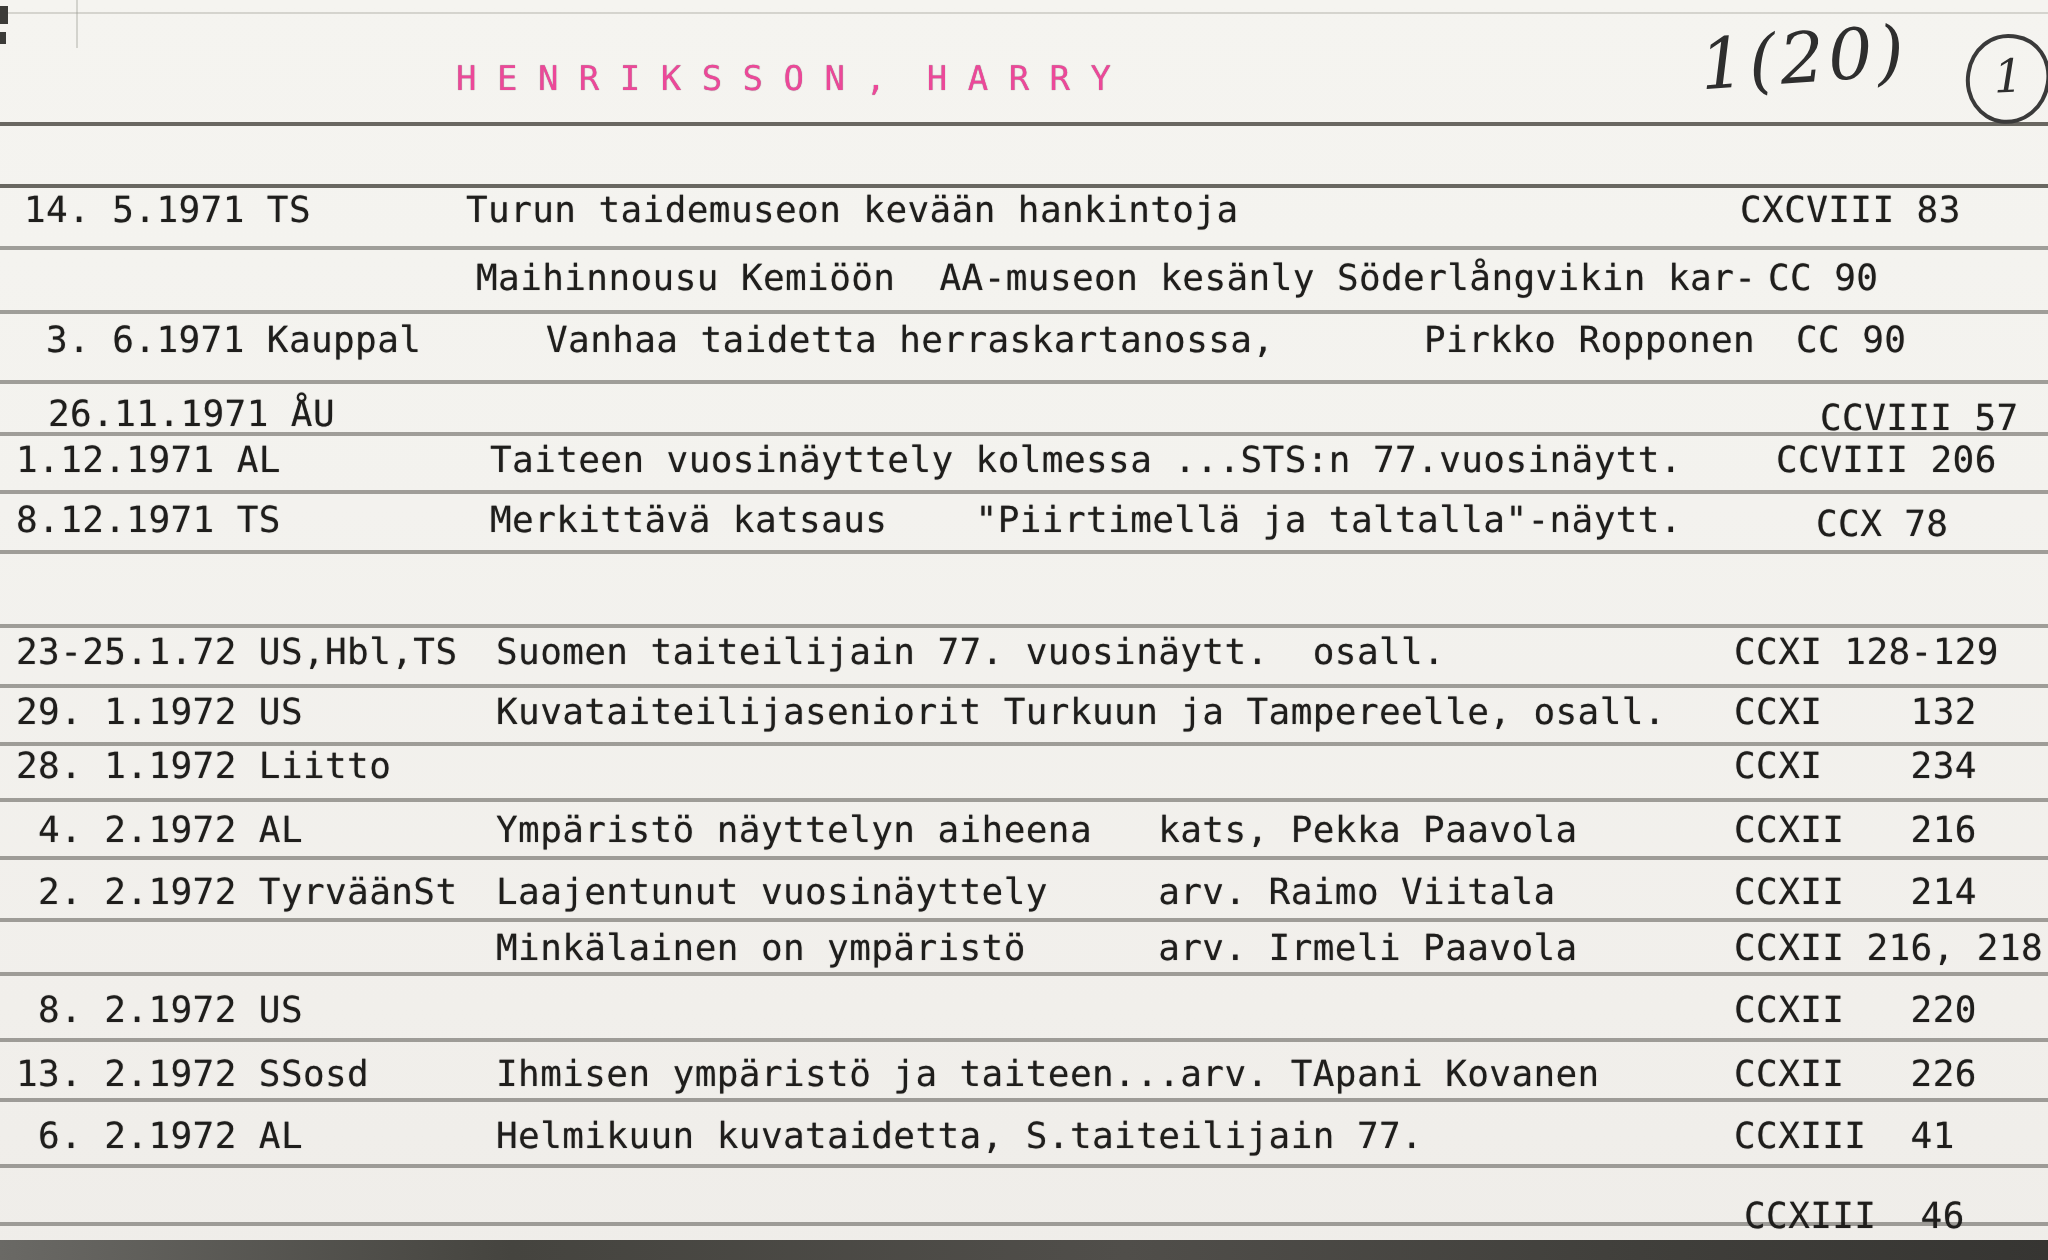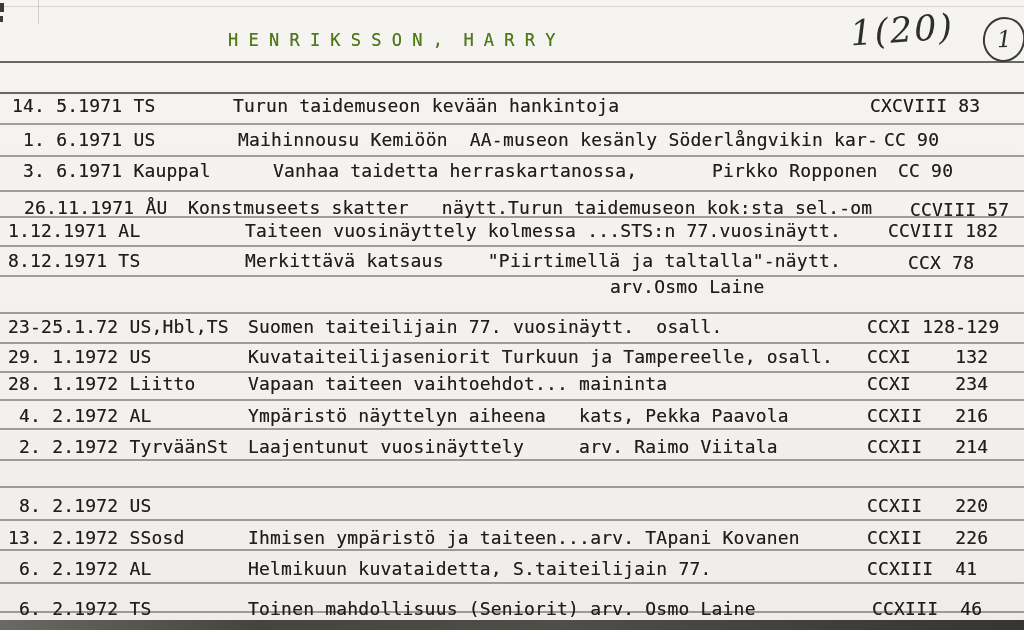--- a/index.html
+++ b/index.html
@@ -14,21 +14,21 @@
   .t{
     position:absolute;
     font-size:18px;line-height:19px;
     white-space:pre;
     color:#1f1e1c;
     text-shadow:0 0 0.5px rgba(20,20,20,0.55);
     letter-spacing:0.2px;
   }
   .header-title{
     position:absolute;left:228px;top:30px;
-    font-size:17px;white-space:pre;color:#4d7c0f;
+    font-size:17px;white-space:pre;color:#ec4899;
     text-shadow:0 0 0.5px rgba(20,20,20,0.5);
   }
   
   .ln{position:absolute;left:0;width:1024px;height:2px;background:rgba(90,88,82,0.55);}
   .ln.dark{background:rgba(80,78,72,0.85);height:2px;}
   .ln.faint{background:rgba(140,138,130,0.30);height:1px;}
   
   .hw-marker{
     position:absolute;left:850px;top:10px;
     font-family:"DejaVu Serif", serif;font-style:italic;
@@ -82,76 +82,72 @@
   <div class="header-title">H E N R I K S S O N ,  H A R R Y</div>
   <div class="hw-marker">1(20)</div>
   <div class="hw-circle">
     <span>1</span>
   </div>
 
   <span class="t" style="left:12px;top:96px">14. 5.1971 TS</span>
   <span class="t" style="left:233px;top:96px">Turun taidemuseon kevään hankintoja</span>
   <span class="t" style="left:870px;top:96px">CXCVIII 83</span>
 
-  <span class="t" style="left:12px;top:130px"> 1. 6.1971 US</span>
   <span class="t" style="left:238px;top:130px">Maihinnousu Kemiöön  AA-museon kesänly Söderlångvikin kar-</span>
   <span class="t" style="left:884px;top:130px">CC 90</span>
 
   <span class="t" style="left:12px;top:161px"> 3. 6.1971 Kauppal</span>
   <span class="t" style="left:273px;top:161px">Vanhaa taidetta herraskartanossa,</span>
   <span class="t" style="left:712px;top:161px">Pirkko Ropponen</span>
   <span class="t" style="left:898px;top:161px">CC 90</span>
 
   <span class="t" style="left:24px;top:198px">26.11.1971 ÅU</span>
-  <span class="t" style="left:188px;top:198px">Konstmuseets skatter   näytt.Turun taidemuseon kok:sta sel.-om</span>
   <span class="t" style="left:910px;top:200px">CCVIII 57</span>
 
   <span class="t" style="left:8px;top:221px">1.12.1971 AL</span>
   <span class="t" style="left:245px;top:221px">Taiteen vuosinäyttely kolmessa ...STS:n 77.vuosinäytt.</span>
-  <span class="t" style="left:888px;top:221px">CCVIII 182</span>
+  <span class="t" style="left:888px;top:221px">CCVIII 206</span>
 
   <span class="t" style="left:8px;top:251px">8.12.1971 TS</span>
   <span class="t" style="left:245px;top:251px">Merkittävä katsaus    "Piirtimellä ja taltalla"-näytt.</span>
   <span class="t" style="left:908px;top:253px">CCX 78</span>
-  <span class="t" style="left:610px;top:277px">arv.Osmo Laine</span>
 
   <span class="t" style="left:8px;top:317px">23-25.1.72 US,Hbl,TS</span>
   <span class="t" style="left:248px;top:317px">Suomen taiteilijain 77. vuosinäytt.  osall.</span>
   <span class="t" style="left:867px;top:317px">CCXI 128-129</span>
 
   <span class="t" style="left:8px;top:347px">29. 1.1972 US</span>
   <span class="t" style="left:248px;top:347px">Kuvataiteilijaseniorit Turkuun ja Tampereelle, osall.</span>
   <span class="t" style="left:867px;top:347px">CCXI    132</span>
 
   <span class="t" style="left:8px;top:374px">28. 1.1972 Liitto</span>
-  <span class="t" style="left:248px;top:374px">Vapaan taiteen vaihtoehdot... maininta</span>
   <span class="t" style="left:867px;top:374px">CCXI    234</span>
 
   <span class="t" style="left:8px;top:406px"> 4. 2.1972 AL</span>
   <span class="t" style="left:248px;top:406px">Ympäristö näyttelyn aiheena   kats, Pekka Paavola</span>
   <span class="t" style="left:867px;top:406px">CCXII   216</span>
 
   <span class="t" style="left:8px;top:437px"> 2. 2.1972 TyrväänSt</span>
   <span class="t" style="left:248px;top:437px">Laajentunut vuosinäyttely     arv. Raimo Viitala</span>
   <span class="t" style="left:867px;top:437px">CCXII   214</span>
 
+  <span class="t" style="left:248px;top:465px">Minkälainen on ympäristö      arv. Irmeli Paavola</span>
+  <span class="t" style="left:867px;top:465px">CCXII 216, 218</span>
 
   <span class="t" style="left:8px;top:496px"> 8. 2.1972 US</span>
   <span class="t" style="left:867px;top:496px">CCXII   220</span>
 
   <span class="t" style="left:8px;top:528px">13. 2.1972 SSosd</span>
   <span class="t" style="left:248px;top:528px">Ihmisen ympäristö ja taiteen...arv. TApani Kovanen</span>
   <span class="t" style="left:867px;top:528px">CCXII   226</span>
 
   <span class="t" style="left:8px;top:559px"> 6. 2.1972 AL</span>
   <span class="t" style="left:248px;top:559px">Helmikuun kuvataidetta, S.taiteilijain 77.</span>
   <span class="t" style="left:867px;top:559px">CCXIII  41</span>
 
-  <span class="t" style="left:8px;top:599px"> 6. 2.1972 TS</span>
-  <span class="t" style="left:248px;top:599px">Toinen mahdollisuus (Seniorit) arv. Osmo Laine</span>
   <span class="t" style="left:872px;top:599px">CCXIII  46</span>
 
   <div class="artifact" style="left:0;top:3px;width:4px;height:9px"></div>
   <div class="artifact" style="left:0;top:16px;width:3px;height:6px"></div>
   <div class="vhair" style="left:38px;top:0;width:1px;height:24px"></div>
   <div class="bottom-bar"></div>
 
 </div>
 
 </body></html>

